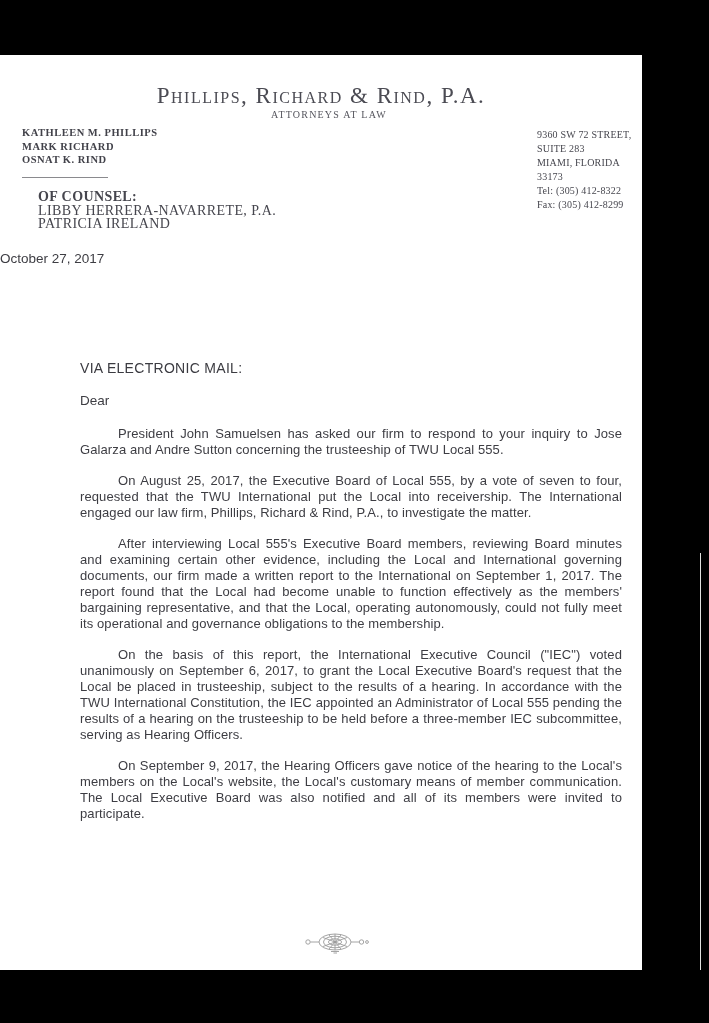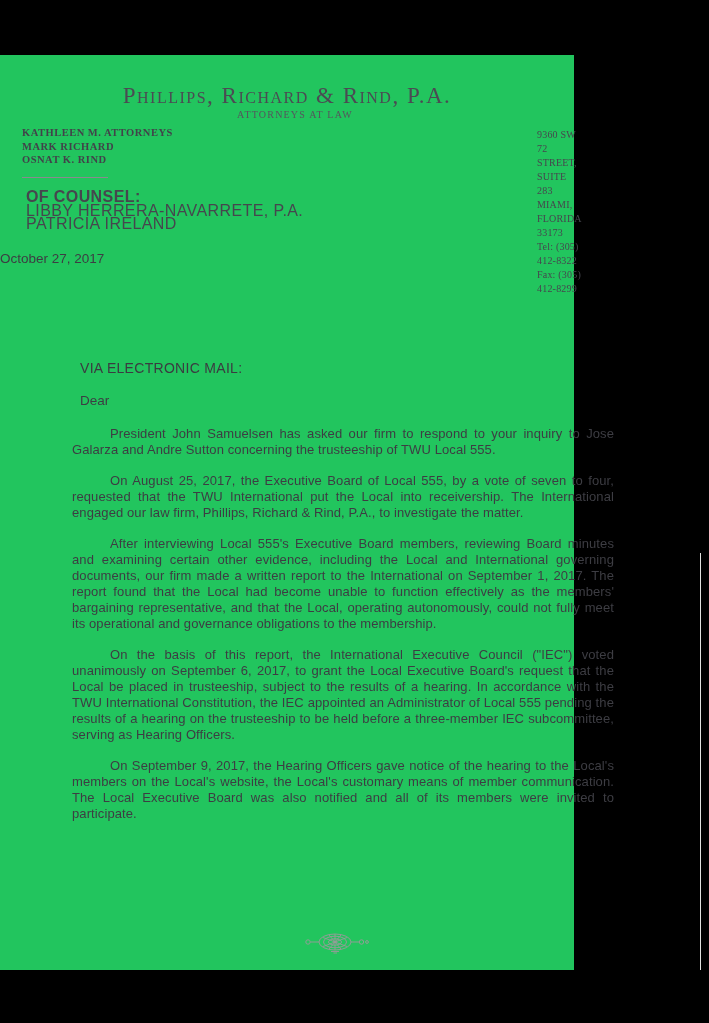--- a/index.html
+++ b/index.html
@@ -21,23 +21,23 @@
     width: 709px;
     background: #000000;
   }
   .letterbox.top { top: 0; height: 55px; }
   .letterbox.bottom { top: 970px; height: 53px; }
 
   .sheet {
     position: absolute;
     top: 55px;
     left: 0;
-    width: 574px;
+    width: 642px;
     height: 915px;
-    background: #22c55e;
+    background: #ffffff;
   }
 
   
   .firm-name {
     position: absolute;
     top: 28px;
     left: 0;
     right: 0;
     text-align: center;
     font-family: "Liberation Serif", serif;
@@ -72,23 +72,23 @@
     position: absolute;
     top: 122px;
     left: 22px;
     width: 86px;
     height: 0;
     border-top: 1.5px solid #8a8a8e;
   }
   .counsel {
     position: absolute;
     top: 135px;
-    left: 26px;
-    font-family: Liberation Sans, sans-serif;
-    font-size: 16px;
+    left: 38px;
+    font-family: Liberation Serif, serif;
+    font-size: 14px;
     line-height: 13.5px;
     letter-spacing: 0.4px;
     color: #46464e;
   }
   .counsel .label { font-weight: bold; }
   .firm-address {
     position: absolute;
     top: 73px;
     left: 537px;
     font-family: "Liberation Serif", serif;
@@ -118,21 +118,21 @@
   .salutation {
     position: absolute;
     top: 338px;
     left: 80px;
     font-size: 13.5px;
     color: #3d3d43;
   }
   .letter-body {
     position: absolute;
     top: 371px;
-    left: 72px;
+    left: 80px;
     width: 542px;
     font-size: 13px;
     line-height: 16px;
     letter-spacing: 0.1px;
     color: #3d3d43;
     text-align: justify;
   }
   .letter-body p {
     margin: 0 0 15px 0;
     text-indent: 38px;
@@ -161,21 +161,21 @@
 <div class="stage">
 
   <div class="letterbox top"></div>
 
   <div class="sheet">
 
     <div class="firm-name">Phillips, Richard &amp; Rind, P.A.</div>
     <div class="firm-tagline">ATTORNEYS AT LAW</div>
 
     <div class="attorneys">
-      <div>KATHLEEN M. ATTORNEYS</div>
+      <div>KATHLEEN M. PHILLIPS</div>
       <div>MARK RICHARD</div>
       <div>OSNAT K. RIND</div>
     </div>
 
     <div class="lh-divider"></div>
 
     <div class="counsel">
       <div class="label">OF COUNSEL:</div>
       <div>LIBBY HERRERA-NAVARRETE, P.A.</div>
       <div>PATRICIA IRELAND</div>

